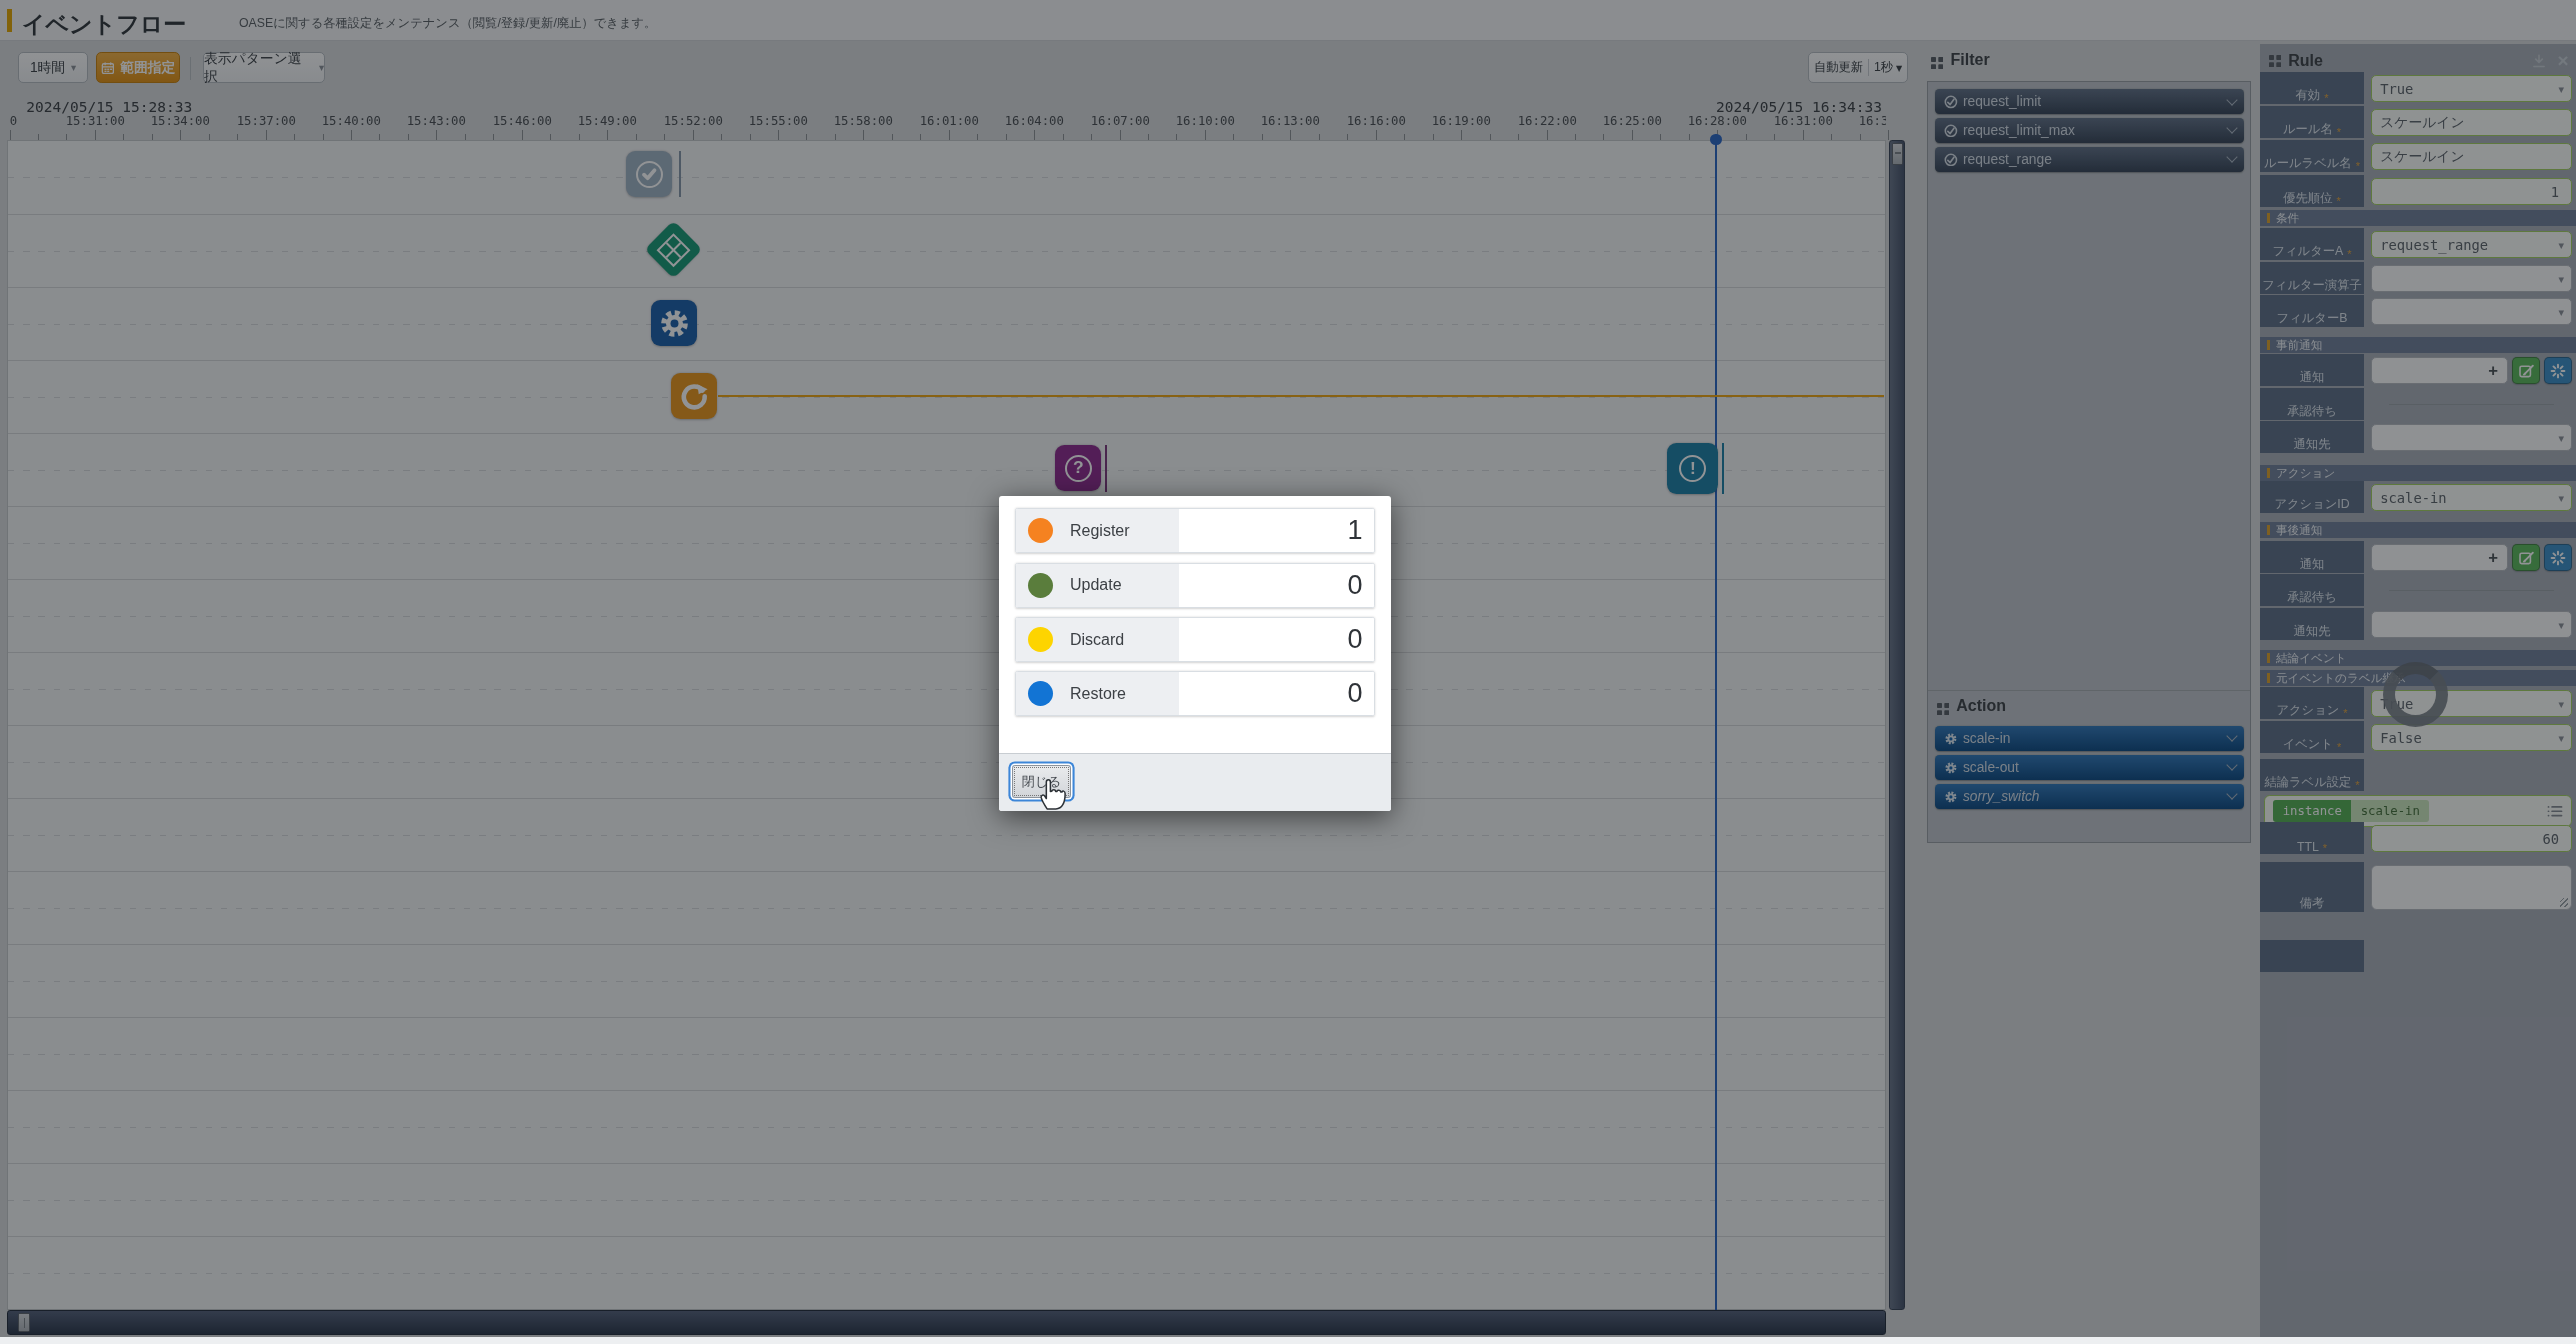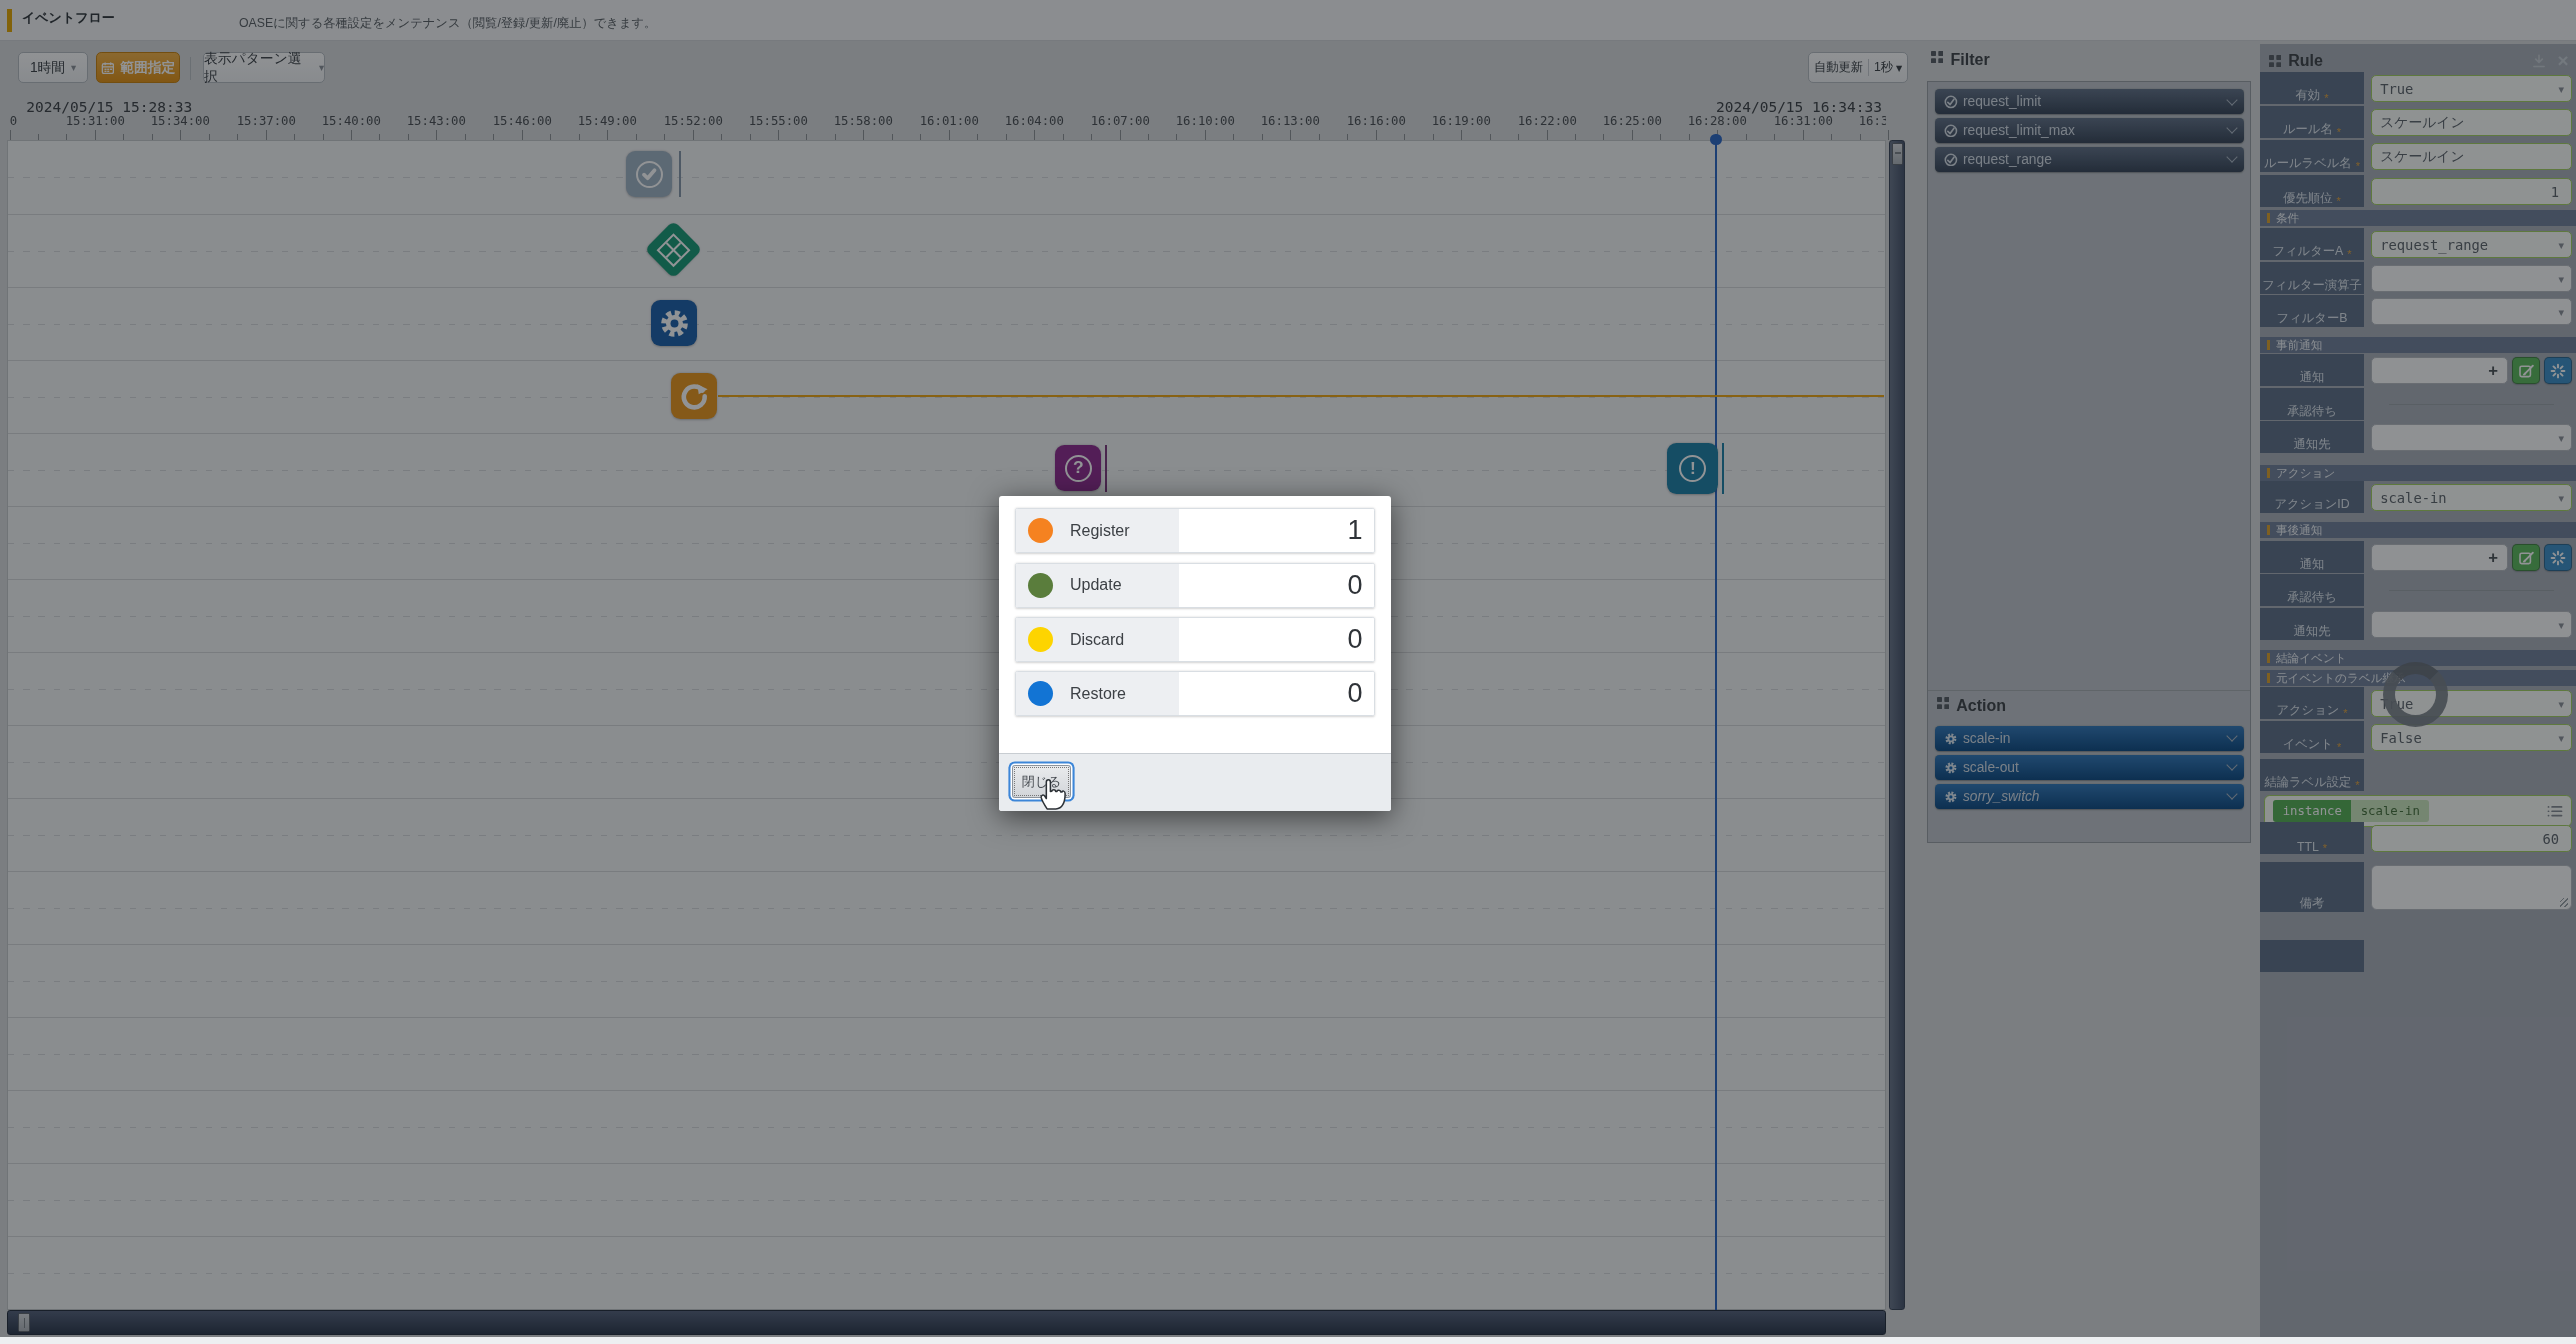--- a/index.html
+++ b/index.html
@@ -2,21 +2,21 @@
 <html style="font-size:11.6px"><head>
 <meta charset="utf-8">
 <style>
   *{margin:0;padding:0;box-sizing:border-box}
   html,body{width:2576px;height:1345px;overflow:hidden}
   body{position:relative;background:#d7d9db;font-family:"Liberation Sans",sans-serif}
 
   
   #apphead{position:absolute;left:0;top:0;width:2576px;height:41px;background:#f4f5f6;border-bottom:0.7px solid #cfd2d5}
   #accent{position:absolute;left:6.5px;top:9.4px;width:5.1px;height:22.5px;background:#e3a600}
-  #apptitle{position:absolute;left:22px;top:9.4px;font-size:13px;font-weight:bold;color:#32373c}
+  #apptitle{position:absolute;left:22px;top:9.4px;font-size:23px;font-weight:bold;color:#32373c}
   #appdesc{position:absolute;left:239px;top:14.5px;font-size:12.3px;color:#5a5f64}
 
   
   .tbtn{position:absolute;top:52px;height:31px;border-radius:5.1px;display:flex;align-items:center;justify-content:center;gap:5.8px;font-size:13.8px;color:#3c4146;background:linear-gradient(#fdfdfd,#eff0f2);border:0.7px solid #b5bac0}
   .tbtn .car{color:#8a9097;font-size:10.2px}
   #rangebtn{background:linear-gradient(#f4b246,#e29114);border:0.7px solid #c9820e;color:#fff;font-weight:bold}
   #tooldiv{position:absolute;left:190px;top:57px;width:0.7px;height:22.5px;background:#b8bdc2}
   #autogrp{position:absolute;top:52px;left:1808px;width:100px;height:31px;border-radius:5.1px;background:linear-gradient(#fdfdfd,#eff0f2);border:0.7px solid #b5bac0;display:flex;align-items:center;font-size:12.3px;color:#3c4146}
   #autogrp .seg1{flex:1;text-align:center;border-right:0.7px solid #c6cacf;padding:0 4.4px}
   #autogrp .seg2{width:38px;text-align:center;display:flex;align-items:center;justify-content:center;gap:2.9px}
@@ -46,21 +46,21 @@
 
   
   #hscroll{position:absolute;left:7.3px;top:1310px;width:1879px;height:25px;border-radius:2.9px;background:linear-gradient(#55617a,#2c374a);border:0.7px solid #232c3b}
   #hthumb{position:absolute;left:9.4px;top:2.2px;width:12.3px;height:19px;background:linear-gradient(#d6d9dd,#aeb3b9);border:0.7px solid #62676d;border-radius:1.5px}
   #hthumb::after{content:"";position:absolute;left:5.1px;top:3.6px;width:1.5px;height:10.2px;background:#7d8288}
   #vscroll{position:absolute;left:1889px;top:140px;width:16px;height:1170px;border-radius:2.9px;background:linear-gradient(90deg,#6a7589,#47536a);border:0.7px solid #3a4457}
   #vthumb{position:absolute;left:1.5px;top:1.5px;width:11.6px;height:22px;background:linear-gradient(#d6d9dd,#aeb3b9);border:0.7px solid #62676d;border-radius:1.5px}
   #vthumb::after{content:"";position:absolute;left:2.2px;top:8.7px;width:6.5px;height:1.5px;background:#7d8288}
 
   
-  .panehead{position:absolute;display:flex;align-items:flex-start;gap:7.3px;font-size:16px;font-weight:bold;color:#3e4347}
+  .panehead{position:absolute;display:flex;align-items:flex-end;gap:7.3px;font-size:16px;font-weight:bold;color:#3e4347}
   #filterbox{position:absolute;left:1927px;top:81px;width:324px;height:762px;background:#bfc4ca;border:0.7px solid #989da3}
   .fitem{position:absolute;left:7.3px;width:309px;height:25px;border-radius:4.4px;background-image:linear-gradient(rgba(255,255,255,.13),rgba(0,0,0,.25));display:flex;align-items:center;padding:0 8.7px;gap:5.1px;color:#d5dde6;font-size:13.8px;box-shadow:0 0.7px 1.5px rgba(0,0,0,.3)}
   .fchev{margin-left:auto;width:8px;height:8px;border-right:1.5px solid #aab6c2;border-bottom:1.5px solid #aab6c2;transform:rotate(45deg);margin-top:-4.4px}
   #fsep{position:absolute;left:0;top:608px;width:100%;height:0.7px;background:#a6abb0}
 
   
   #rulepanel{position:absolute;left:2260px;top:44px;width:316px;height:1293px;background:#aab0b9}
   #rphead{position:absolute;top:5.8px;left:8.7px;right:7.3px;height:22px;display:flex;align-items:center;gap:7.3px;font-size:16px;font-weight:bold;color:#3e4347}
   #rphead .ricons{margin-left:auto;display:flex;align-items:center;gap:10.2px;color:#c9cfd6}
   .rrow{position:absolute;left:0;right:0;height:33px;display:flex}

